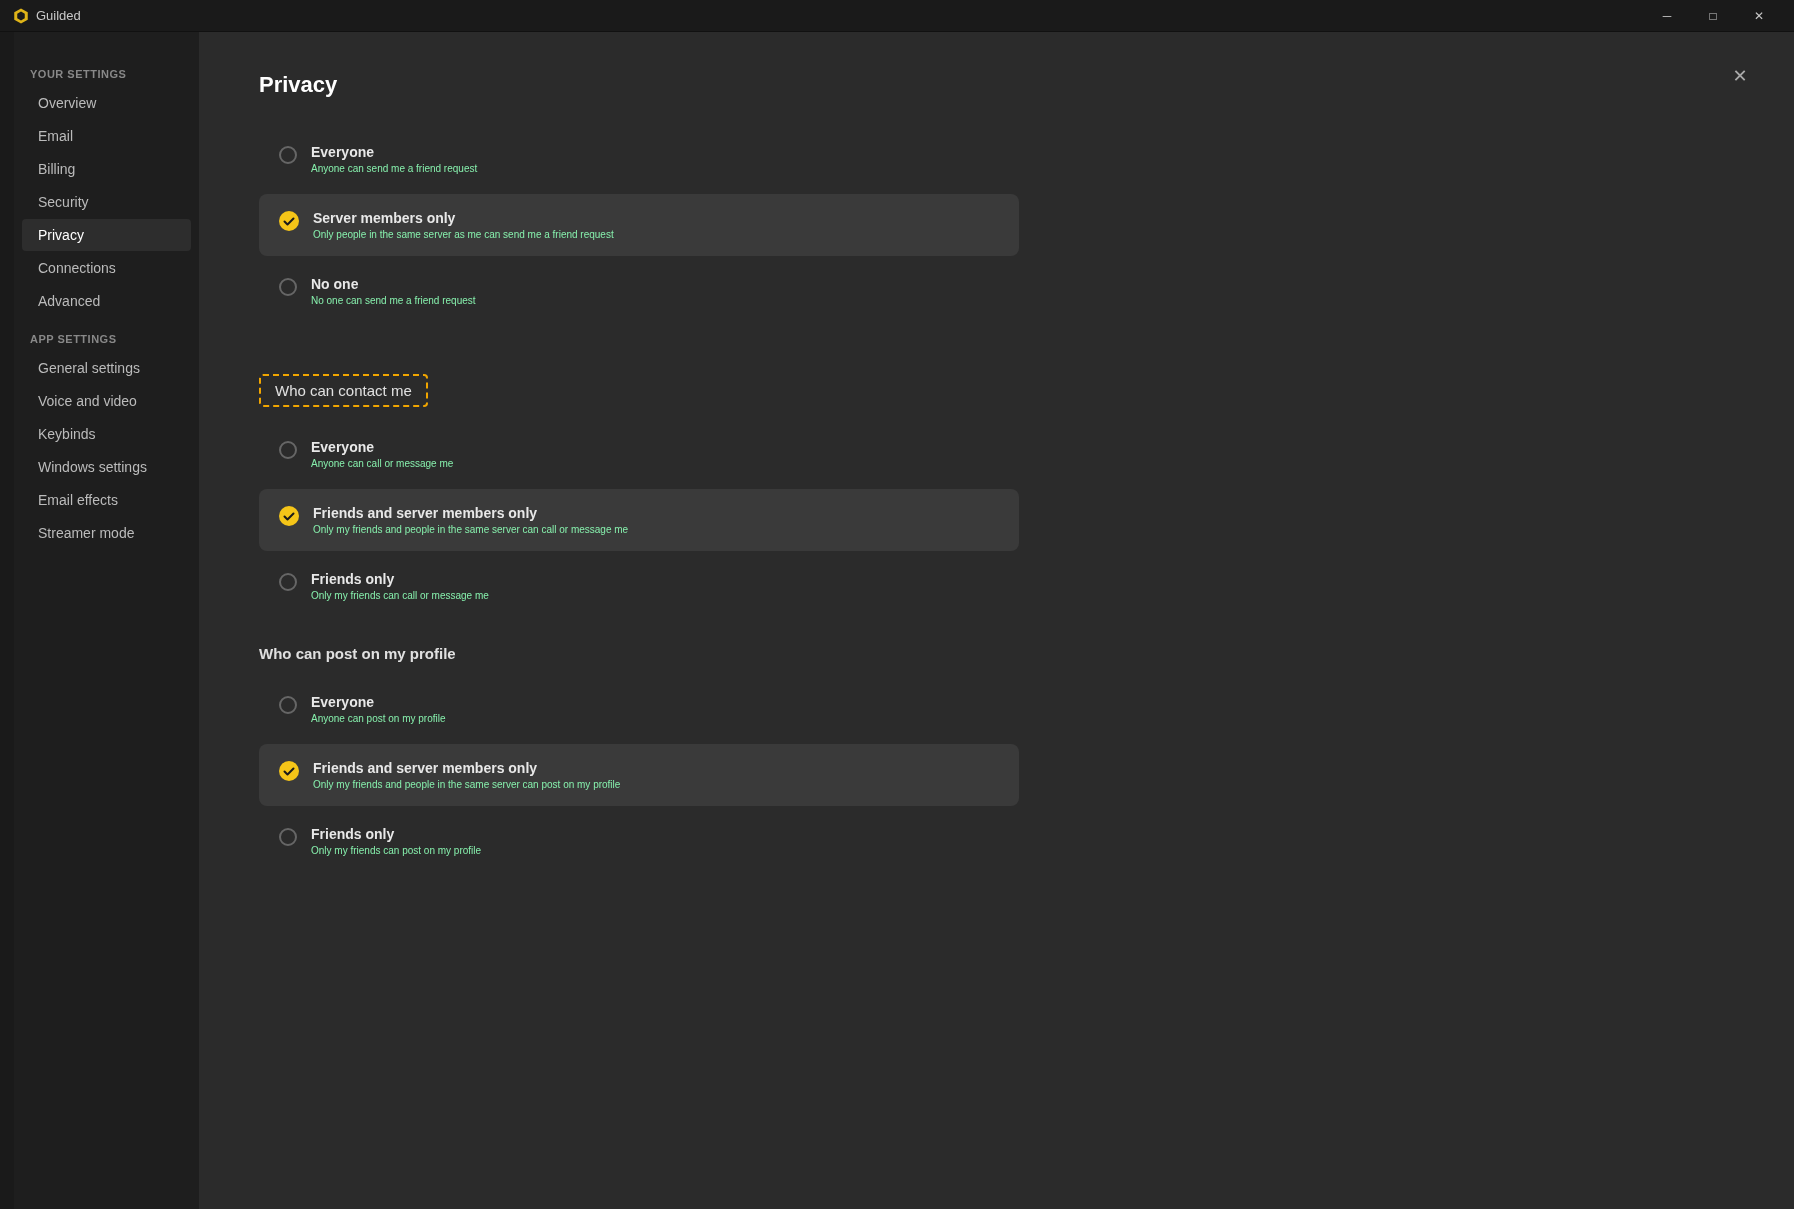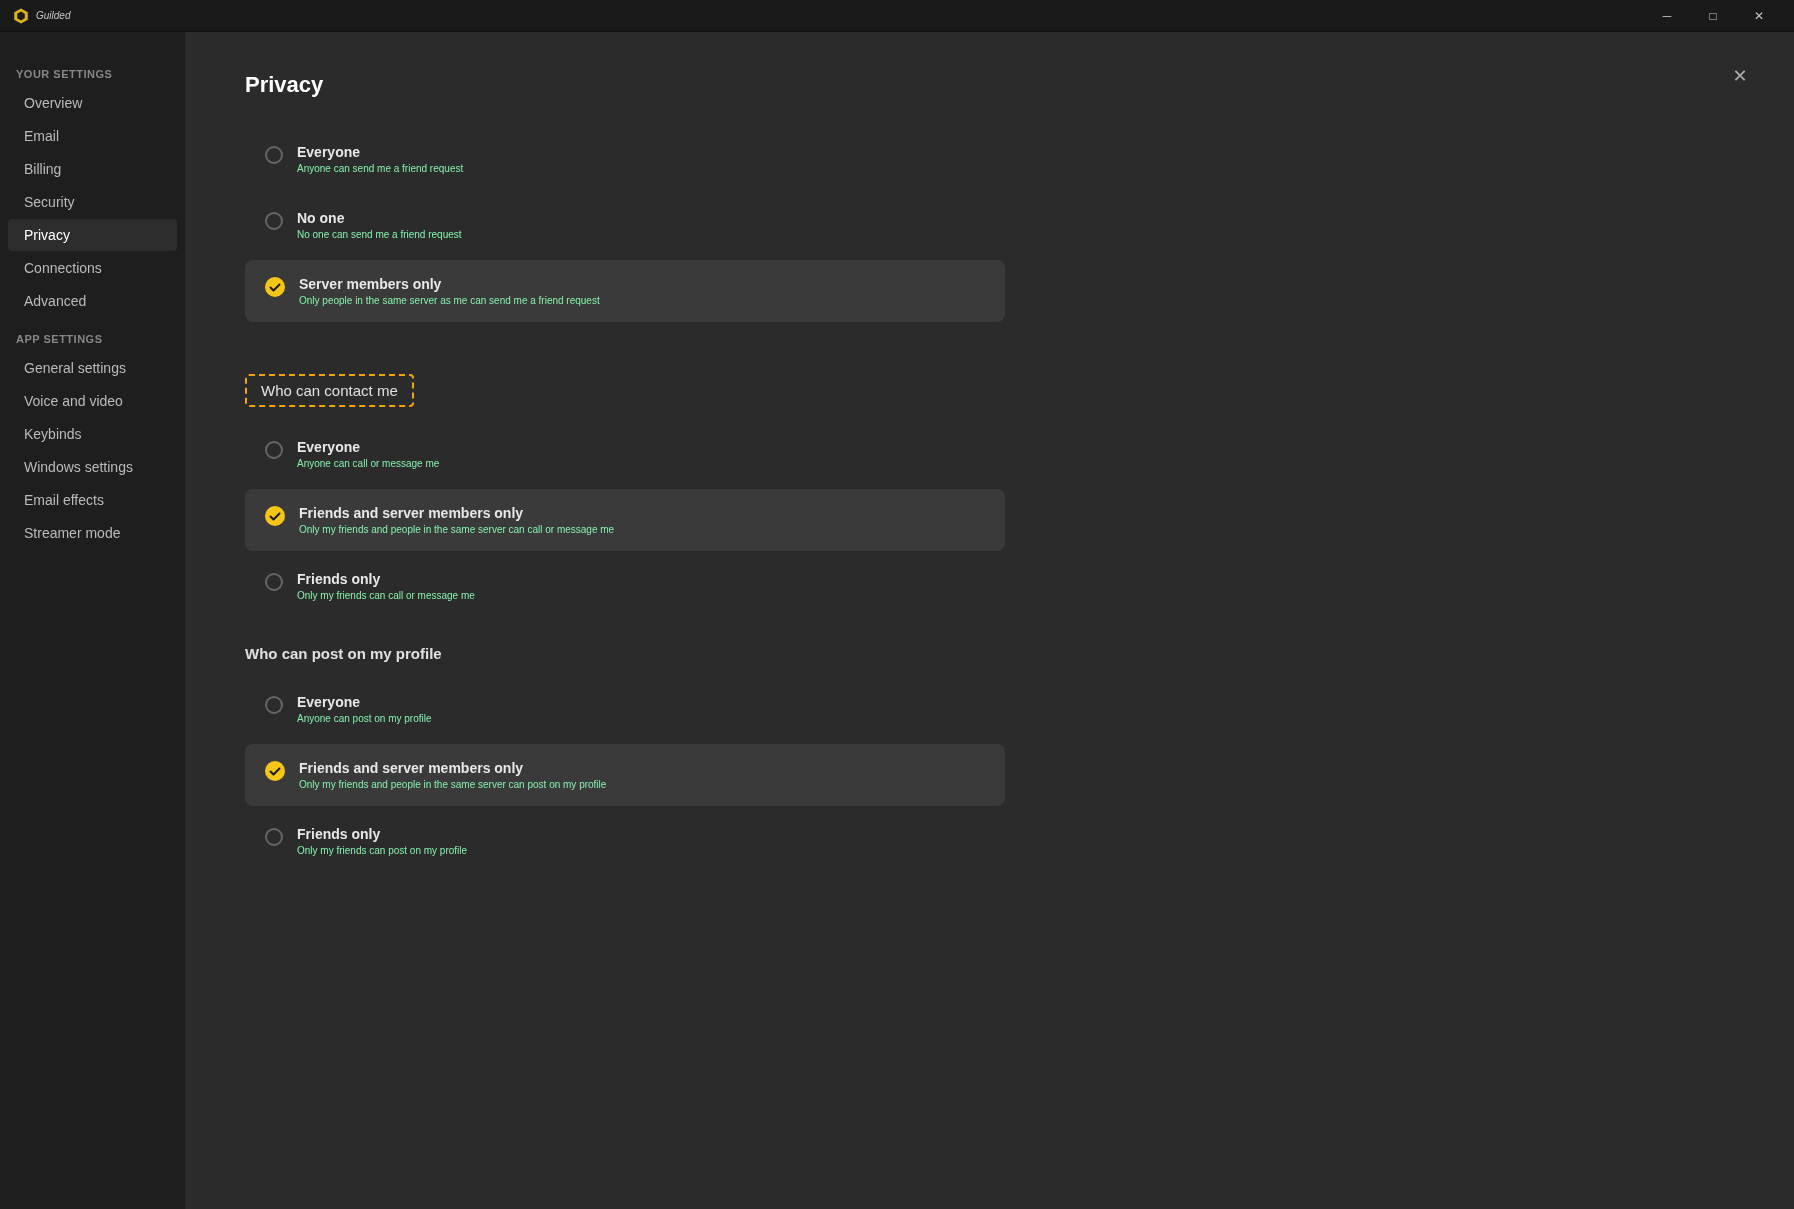--- a/index.html
+++ b/index.html
@@ -21,23 +21,22 @@
       align-items: center;
       justify-content: space-between;
       padding: 0 12px;
       border-bottom: 1px solid #111;
     }
 
     .titlebar-logo {
       display: flex;
       align-items: center;
       gap: 6px;
-      font-size: 10px;
+      font-size: 13px;
       color: #c8c8c8;
-      font-style: italic;
     }
 
     .titlebar-logo svg {
       width: 18px;
       height: 18px;
     }
 
     .titlebar-controls {
       display: flex;
       gap: 0;
@@ -53,20 +52,21 @@
       display: flex;
       align-items: center;
       justify-content: center;
       font-size: 12px;
     }
 
     
     .app-layout {
       display: flex;
       height: calc(1209px - 32px);
+      margin-left: 14px;
     }
 
     
     .sidebar {
       width: 185px;
       background: #1e1e1e;
       padding: 20px 0;
       flex-shrink: 0;
       overflow-y: auto;
     }
@@ -291,38 +291,38 @@
     <div>
 
       <div class="option-card">
         <div class="radio-circle"></div>
         <div class="option-text">
           <div class="option-title">Everyone</div>
           <div class="option-desc">Anyone can send me a friend request</div>
         </div>
       </div>
 
-      <div class="option-card">
-        <div class="radio-circle"></div>
-        <div class="option-text">
-          <div class="option-title">No one</div>
-          <div class="option-desc">No one can send me a friend request</div>
-        </div>
-      </div>
-
       <div class="option-card selected">
         <div class="check-icon">
           <svg viewBox="0 0 20 20" fill="none">
             <circle cx="10" cy="10" r="10" fill="#f5c518"></circle>
             <path d="M5.5 10.5l3 3 6-6" stroke="#1a1a1a" stroke-width="2" stroke-linecap="round" stroke-linejoin="round"></path>
           </svg>
         </div>
         <div class="option-text">
           <div class="option-title">Server members only</div>
           <div class="option-desc">Only people in the same server as me can send me a friend request</div>
+        </div>
+      </div>
+
+      <div class="option-card">
+        <div class="radio-circle"></div>
+        <div class="option-text">
+          <div class="option-title">No one</div>
+          <div class="option-desc">No one can send me a friend request</div>
         </div>
       </div>
     </div>
 
     <div class="section-gap">
       <div class="section-header-highlighted">Who can contact me</div>
 
       
       <div class="option-card">
         <div class="radio-circle"></div>

